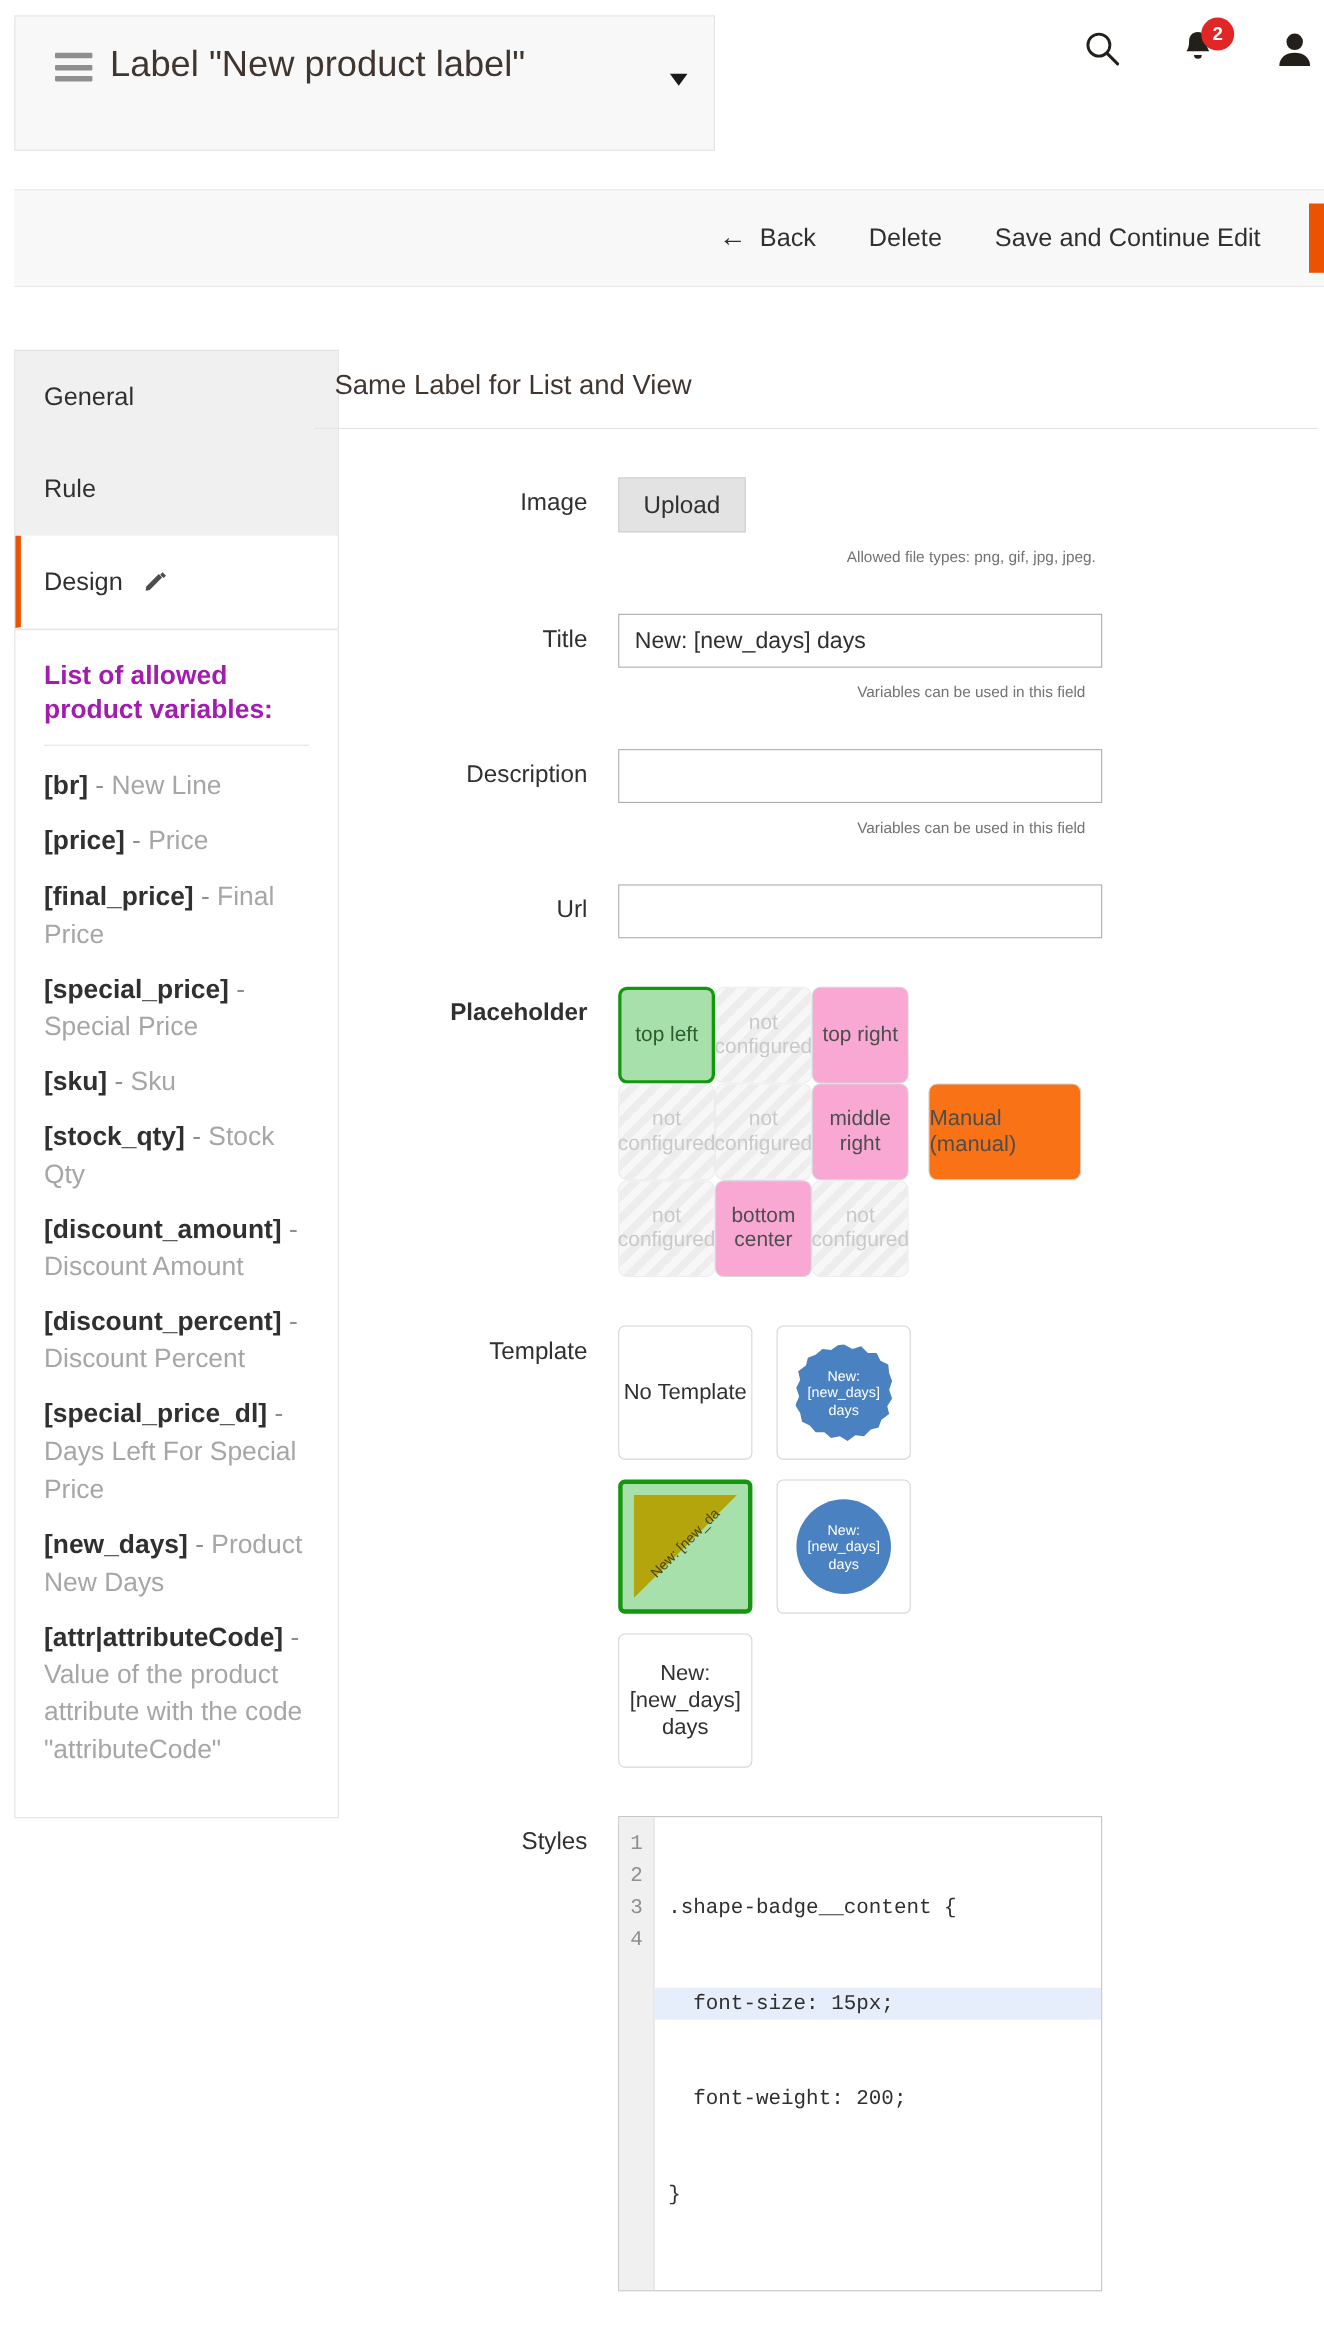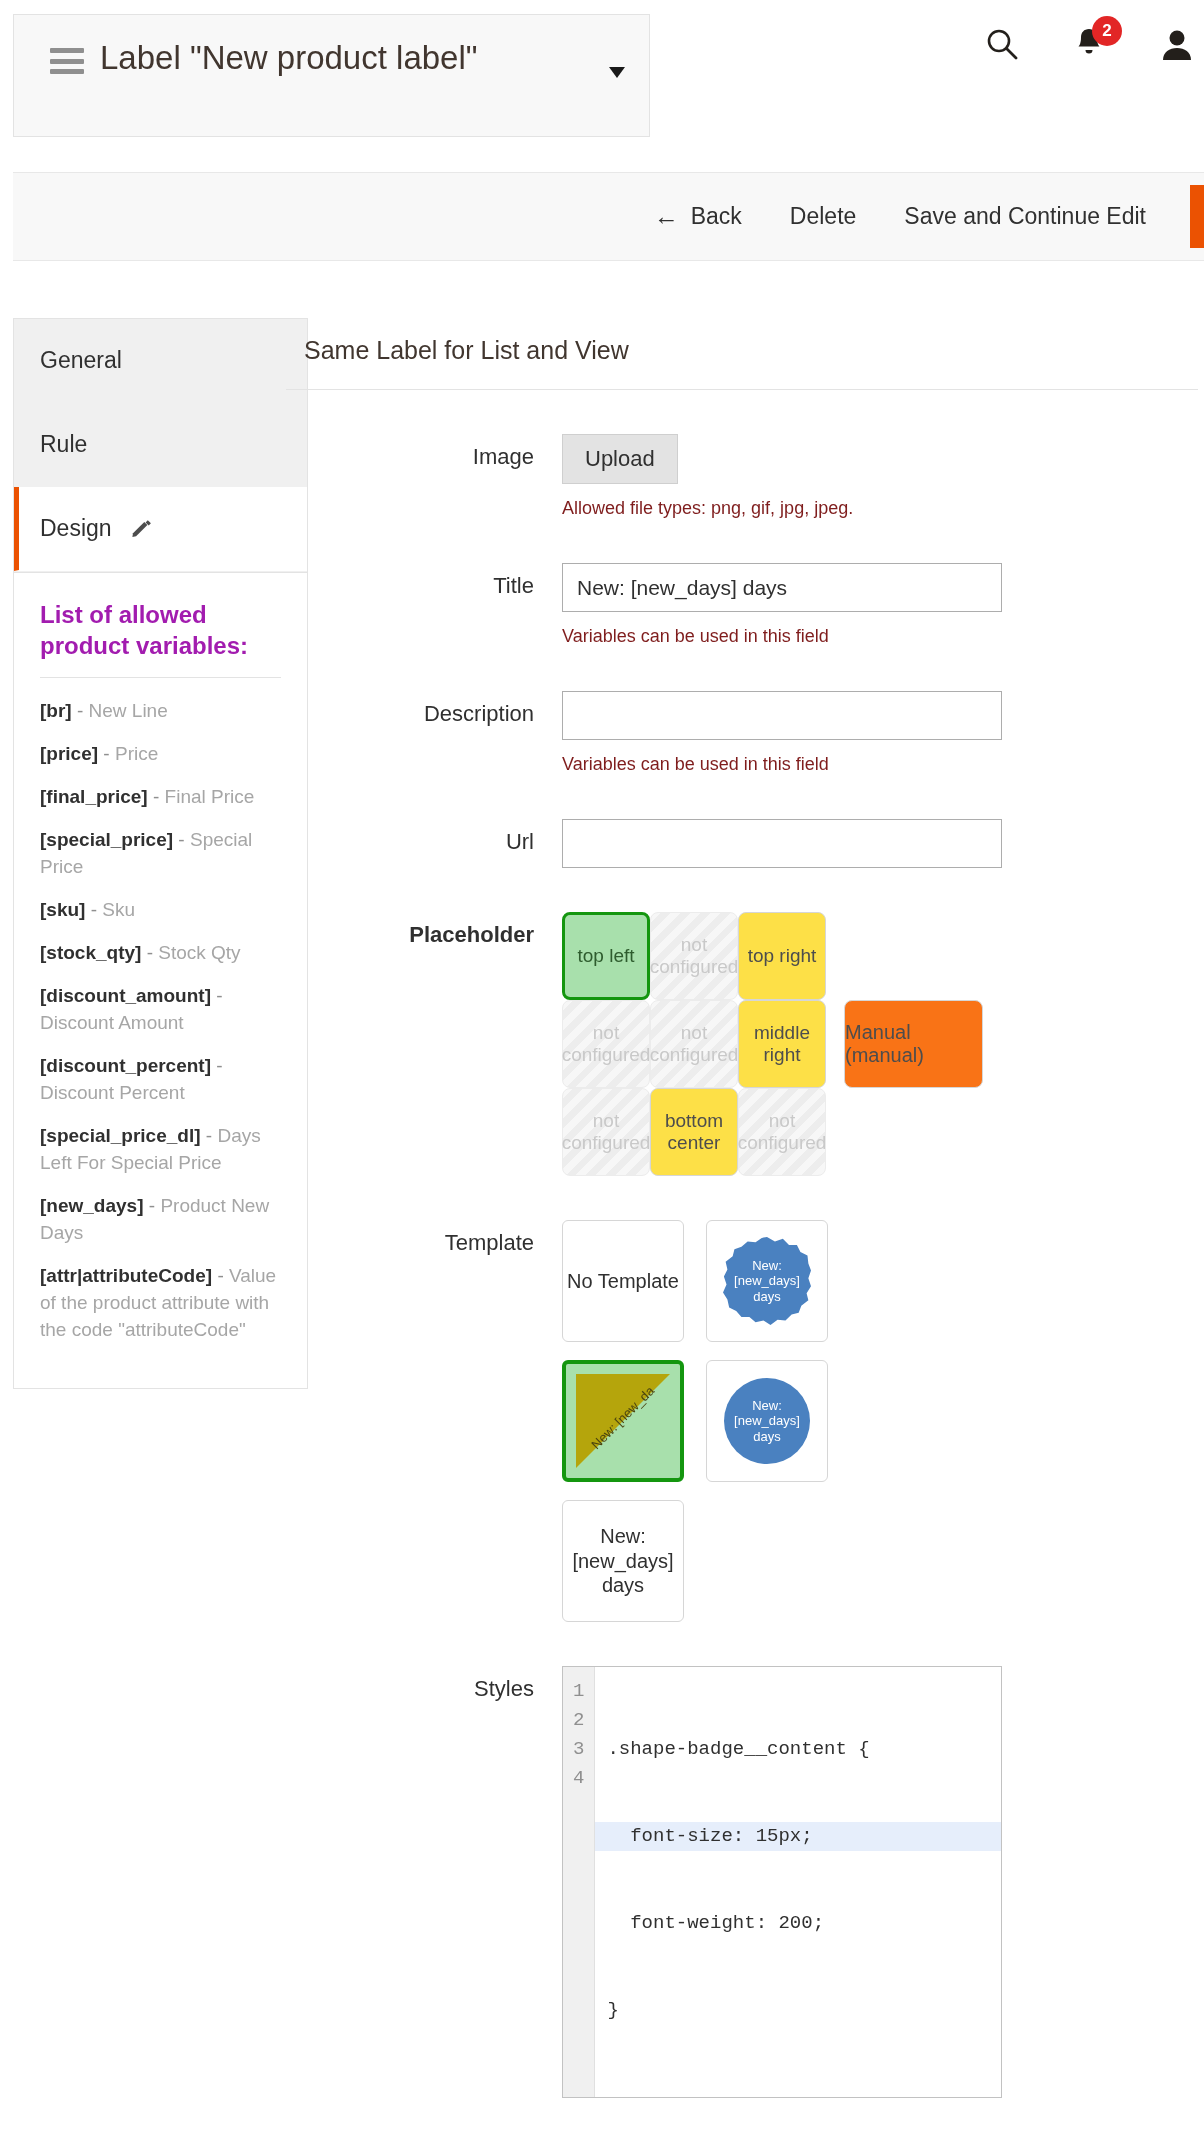--- a/index.html
+++ b/index.html
@@ -172,21 +172,21 @@
   }
   .vars-title {
     font-size: 24px;
     font-weight: 700;
     color: #a21caf;
     line-height: 1.3;
     margin-bottom: 16px;
   }
   .vars-divider { height: 1px; background: #e3e3e3; margin-bottom: 20px; }
   .var-row {
-    font-size: 19px;
+    font-size: 24px;
     line-height: 1.42;
     margin-bottom: 16px;
     color: #a6a6a6;
   }
   .var-code { color: #303030; font-weight: 700; }
   .var-dash { color: #8f8f8f; }
 
   
   .main {
     position: absolute;
@@ -221,23 +221,24 @@
   .upload-btn {
     background: #e3e3e3;
     border: 1px solid #cfcfcf;
     font-family: inherit;
     font-size: 22px;
     color: #303030;
     padding: 11px 22px;
     cursor: pointer;
   }
   .hint {
-    font-size: 18px;
-    color: #7f1d1d;
+    font-size: 14px;
+    color: #737373;
     margin-top: 14px;
+    text-align: center;
   }
   .text-input {
     width: 440px;
     height: 49px;
     border: 1px solid #adadad;
     background: #fff;
     font-family: inherit;
     font-size: 21px;
     color: #303030;
     padding: 0 14px;
@@ -253,21 +254,21 @@
   }
   .ph-cell {
     width: 88px; height: 88px;
     border: 1px solid #d6d6d6;
     border-radius: 8px;
     display: flex; align-items: center; justify-content: center;
     text-align: center;
     font-size: 19px;
     line-height: 1.16;
     color: #4d4d4d;
-    background: #fde047;
+    background: #f9a8d4;
     cursor: pointer;
     padding: 4px;
   }
   .ph-cell.empty {
     color: #c9c9c9;
     border-color: #ececec;
     background:
       repeating-linear-gradient(135deg,
         #f7f7f7 0px, #f7f7f7 7px,
         #ededed 7px, #ededed 14px);

